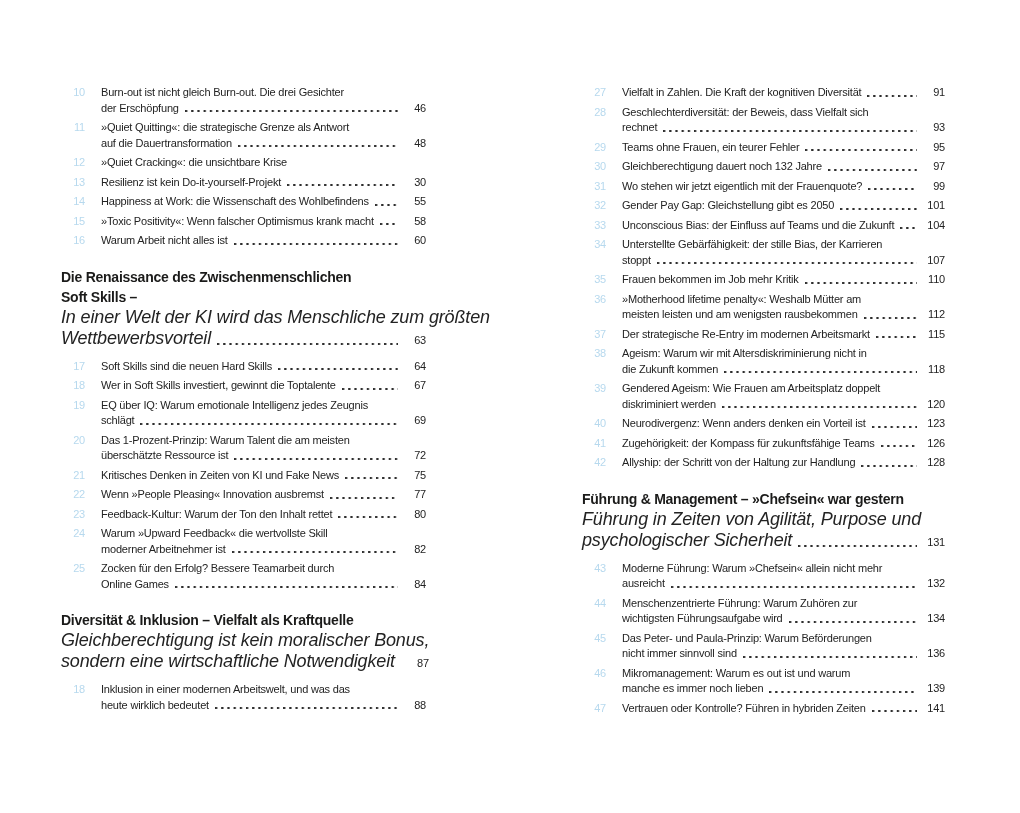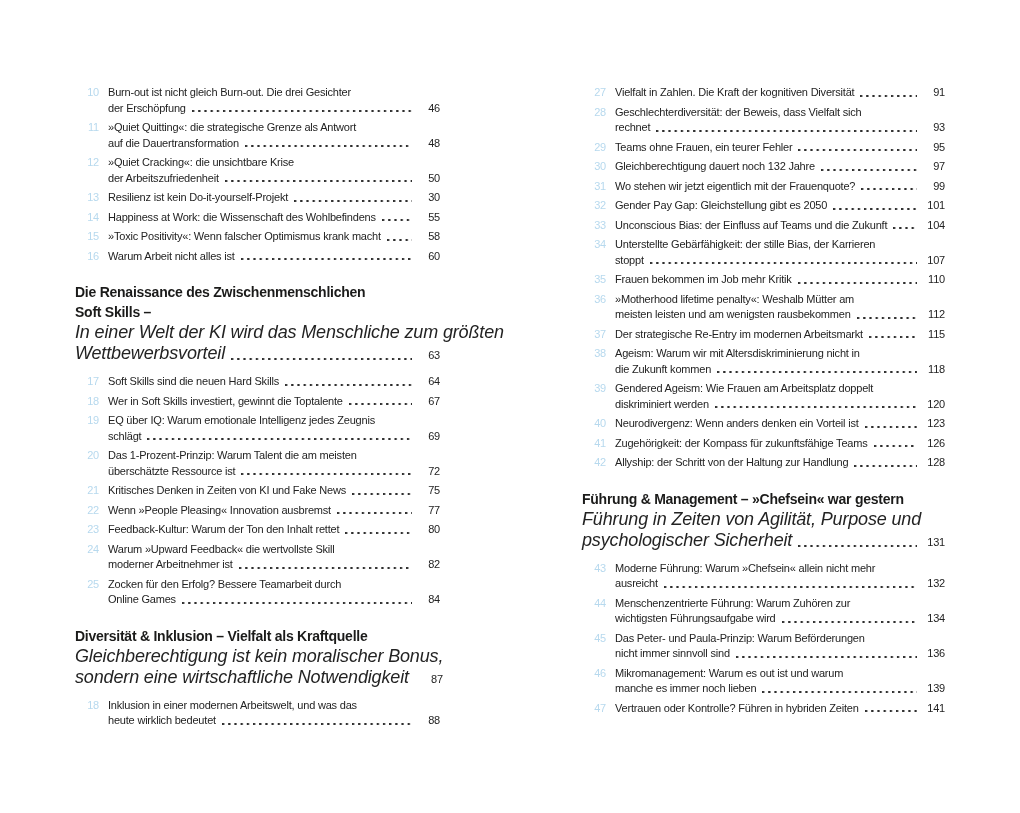--- a/index.html
+++ b/index.html
@@ -4,30 +4,30 @@
 <style>
   * { margin: 0; padding: 0; box-sizing: border-box; }
   html, body { background: #ffffff; }
   body {
     width: 1020px; height: 813px;
     position: relative; overflow: hidden;
     font-family: "Liberation Sans", sans-serif;
     color: #232323;
   }
   .page { position: absolute; top: 85px; }
-  .page-left  { left: 75px;  width: 365px; }
+  .page-left  { left: 61px;  width: 365px; }
   .page-right { left: 582px; width: 363px; }
 
   
   .item { display: flex; margin-bottom: 4px; }
   .num {
     flex: 0 0 24px; text-align: right;
     font-size: 11px; line-height: 15.5px; letter-spacing: -0.2px;
   }
-  .body { flex: 1 1 auto; margin-left: 9px; min-width: 0; }
+  .body { flex: 1 1 auto; margin-left: 16px; min-width: 0; }
   .line {
     font-size: 11px; line-height: 15.5px; letter-spacing: -0.2px;
     white-space: nowrap;
   }
   .lrow { display: flex; align-items: baseline; }
   .lrow .t { flex: 0 0 auto; white-space: nowrap; }
   .leader {
     flex: 1 1 4px; min-width: 0; margin: 0 6px 0 6px; align-self: stretch;
     background-image: radial-gradient(circle at 1.2px 1.2px, #2e2e2e 1.05px, transparent 1.35px);
     background-repeat: repeat-x;
@@ -74,25 +74,20 @@
             <span class="t">auf die Dauertransformation</span>
             <span class="leader"></span>
             <span class="pg">48</span>
           </div>
         </div>
       </div>
       <div class="item">
         <span class="num" style="color: rgb(183, 217, 238);">12</span>
         <div class="body">
           <div class="line">»Quiet Cracking«: die unsichtbare Krise</div>
-          <div class="line lrow">
-            <span class="t">der Arbeitszufriedenheit</span>
-            <span class="leader"></span>
-            <span class="pg">50</span>
-          </div>
         </div>
       </div>
       <div class="item">
         <span class="num" style="color: rgb(183, 217, 238);">13</span>
         <div class="body">
           <div class="line lrow">
             <span class="t">Resilienz ist kein Do-it-yourself-Projekt</span>
             <span class="leader"></span>
             <span class="pg">30</span>
           </div>

